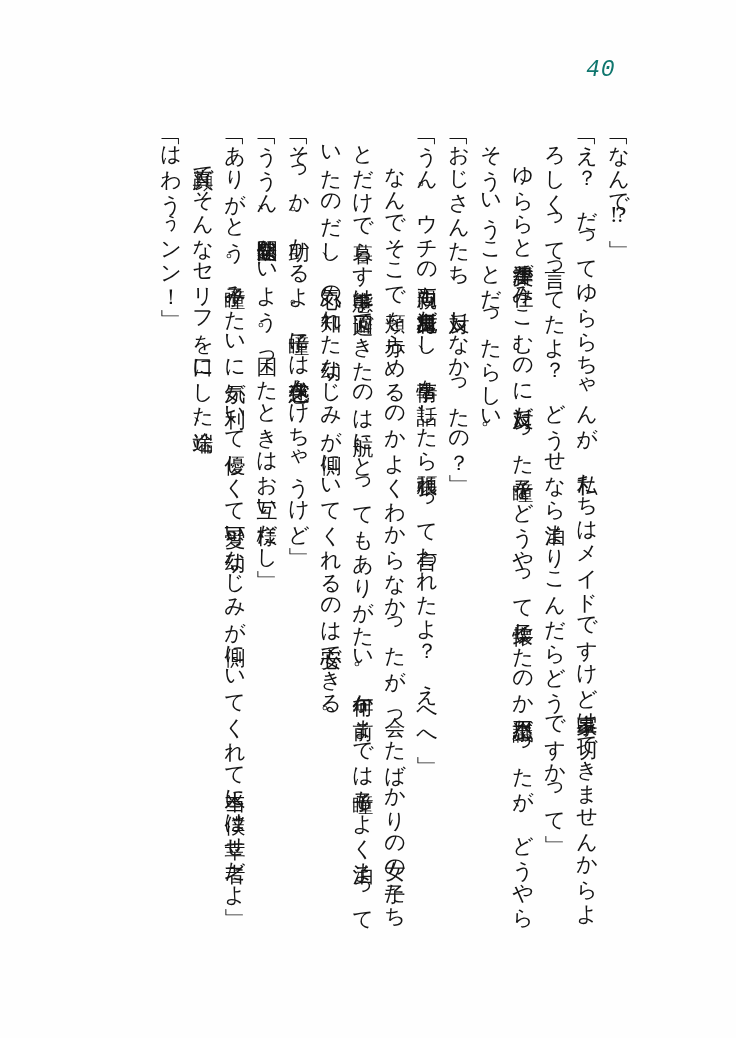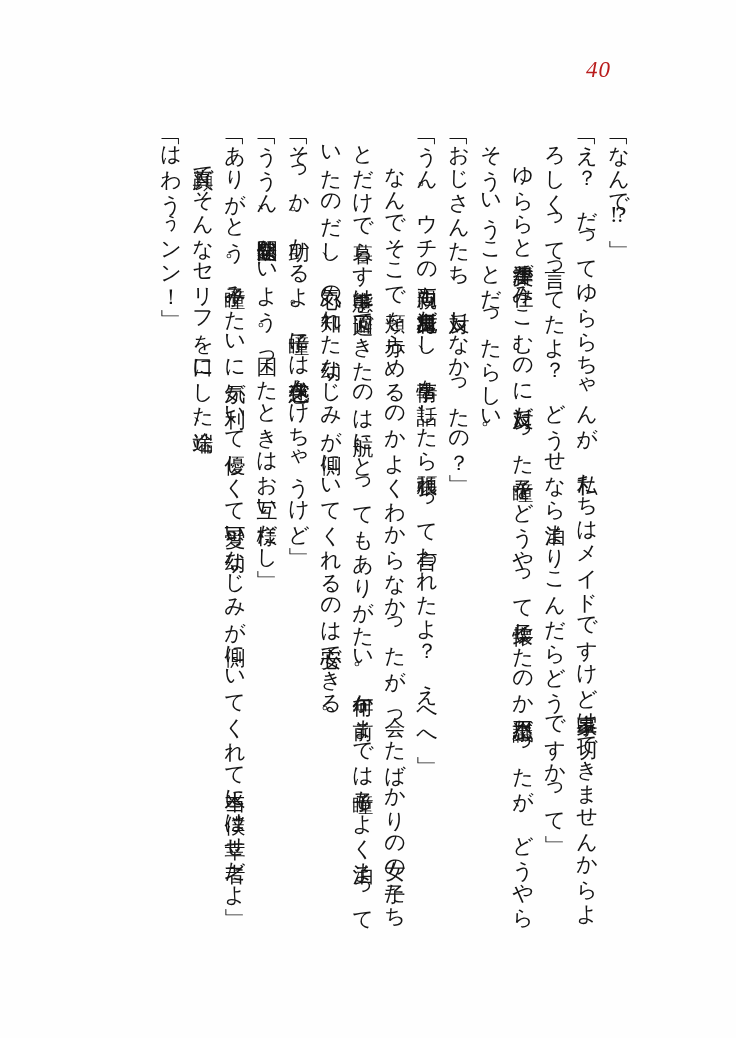--- a/index.html
+++ b/index.html
@@ -16,21 +16,22 @@
     font-family: "Liberation Serif", "DejaVu Serif", serif;
     color: #141414;
   }
   .folio {
     position: absolute;
     top: 57px;
     left: 586px;
     font-size: 23px;
     font-style: italic;
     letter-spacing: 1px;
-    color: #b91c1c;
+    color: #0f766e;
+    font-family: Liberation Mono, monospace;
   }
   .text-block {
     position: absolute;
     top: 131px;
     right: 101px;
     height: 800px;
     writing-mode: vertical-rl;
     text-orientation: mixed;
     font-size: 21px;
     line-height: 32px;

